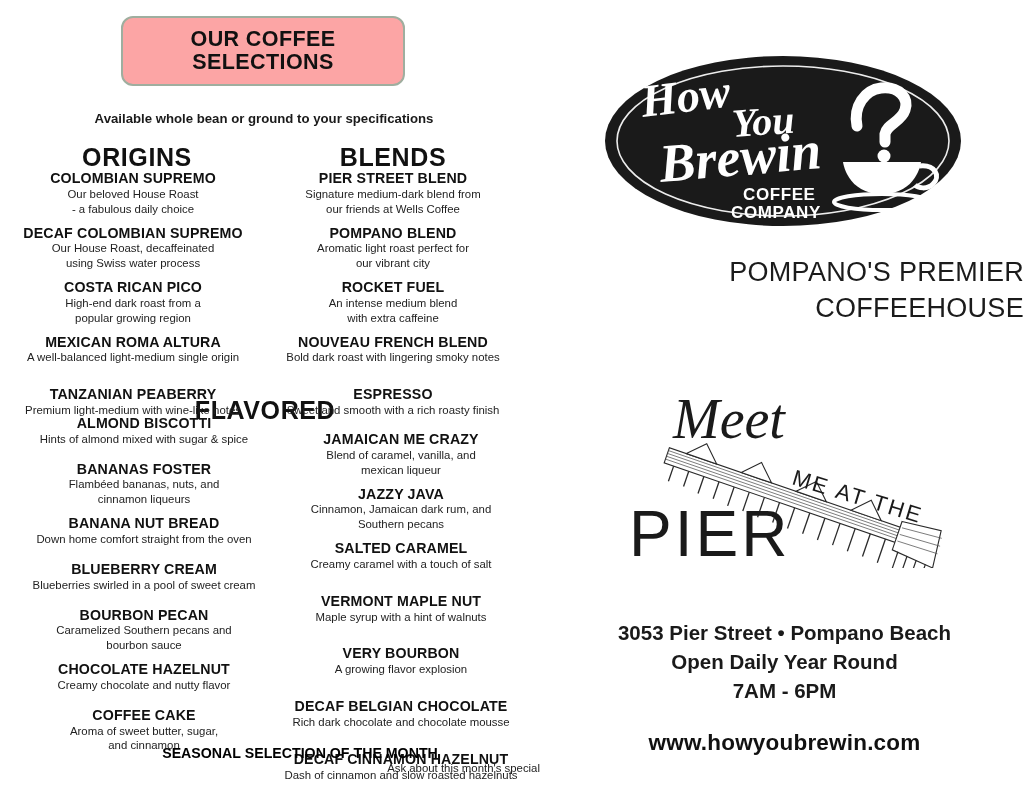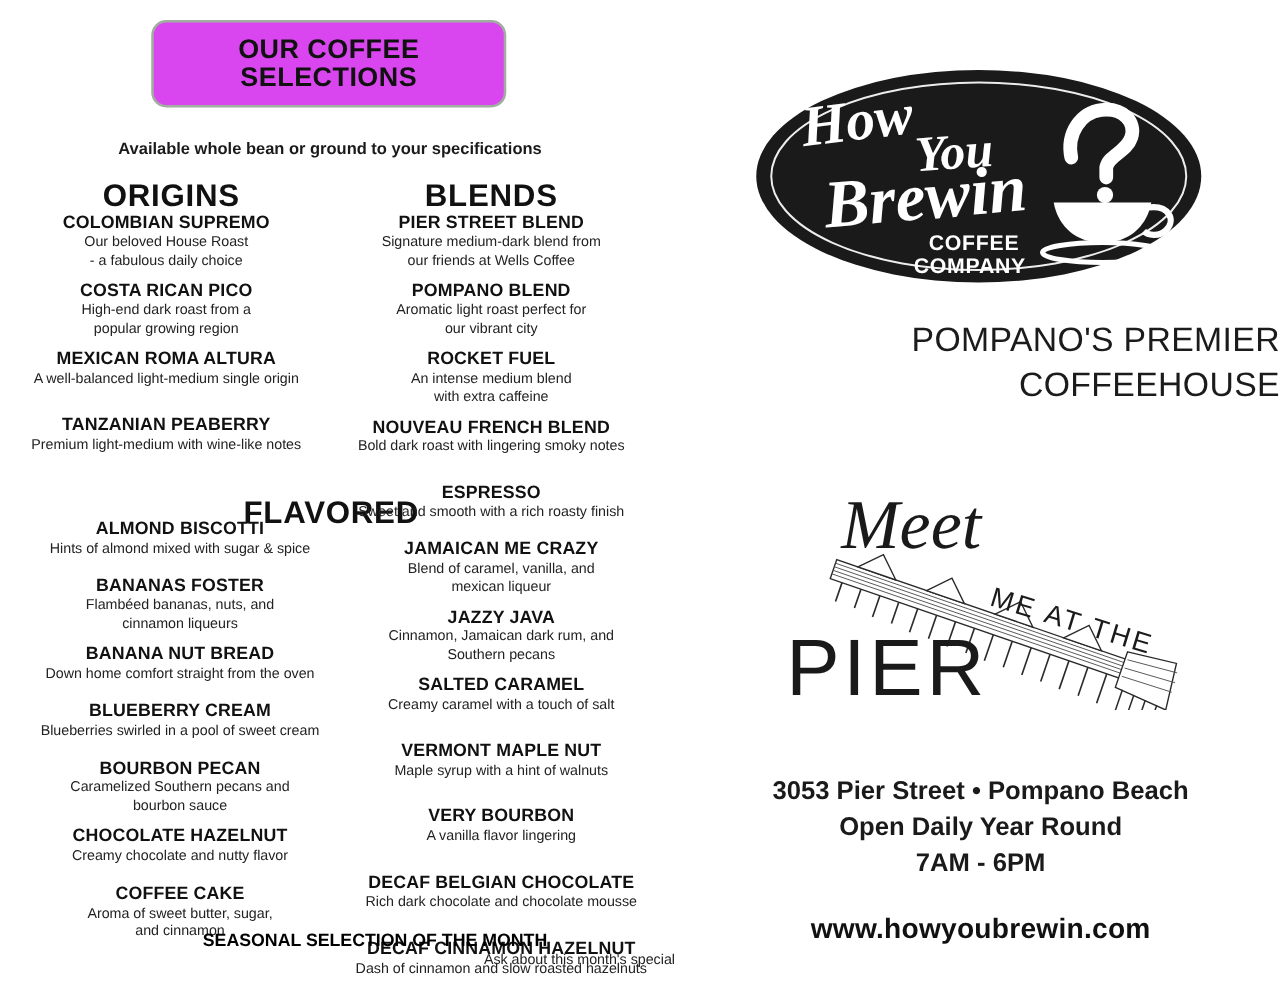--- a/index.html
+++ b/index.html
@@ -10,21 +10,21 @@
     color:#1a1a1a;
     overflow:hidden;
   }
   #page { position:relative; width:1024px; height:791px; background:#fff; }
 
   
   #left-panel { position:absolute; left:0; top:0; width:545px; height:791px; }
 
   #selections-box {
     position:absolute; left:121px; top:16px; width:284px; height:70px;
-    border:2px solid #9fae9f; border-radius:12px; background:#d946ef;
+    border:2px solid #9fae9f; border-radius:12px; background:#fca5a5;
     display:flex; align-items:center; justify-content:center;
   }
   #selections-box .box-title {
     font-weight:800; font-size:21.5px; line-height:1.08;
     letter-spacing:0.4px; text-align:center; color:#111;
   }
 
   #available-note {
     position:absolute; left:0; top:111px; width:528px;
     text-align:center; font-size:13.2px; font-weight:600; color:#1a1a1a;
@@ -107,20 +107,25 @@
     <div class="section-head" id="blends-head">BLENDS</div>
     <div class="section-head" id="flavored-head">FLAVORED</div>
 
     <div class="col" id="origins-col">
       <div class="item">
         <div class="nm">COLOMBIAN SUPREMO</div>
         <div class="ds">Our beloved House Roast</div>
         <div class="ds">- a fabulous daily choice</div>
       </div>
       <div class="item">
+        <div class="nm">DECAF COLOMBIAN SUPREMO</div>
+        <div class="ds">Our House Roast, decaffeinated</div>
+        <div class="ds">using Swiss water process</div>
+      </div>
+      <div class="item">
         <div class="nm">COSTA RICAN PICO</div>
         <div class="ds">High-end dark roast from a</div>
         <div class="ds">popular growing region</div>
       </div>
       <div class="item gap-xl">
         <div class="nm">MEXICAN ROMA ALTURA</div>
         <div class="ds">A well-balanced light-medium single origin</div>
       </div>
       <div class="item">
         <div class="nm">TANZANIAN PEABERRY</div>
@@ -202,21 +207,21 @@
       <div class="item gap-xl">
         <div class="nm">SALTED CARAMEL</div>
         <div class="ds">Creamy caramel with a touch of salt</div>
       </div>
       <div class="item gap-xl">
         <div class="nm">VERMONT MAPLE NUT</div>
         <div class="ds">Maple syrup with a hint of walnuts</div>
       </div>
       <div class="item gap-xl">
         <div class="nm">VERY BOURBON</div>
-        <div class="ds">A vanilla flavor lingering</div>
+        <div class="ds">A growing flavor explosion</div>
       </div>
       <div class="item gap-xl">
         <div class="nm">DECAF BELGIAN CHOCOLATE</div>
         <div class="ds">Rich dark chocolate and chocolate mousse</div>
       </div>
       <div class="item">
         <div class="nm">DECAF CINNAMON HAZELNUT</div>
         <div class="ds">Dash of cinnamon and slow roasted hazelnuts</div>
       </div>
     </div>

